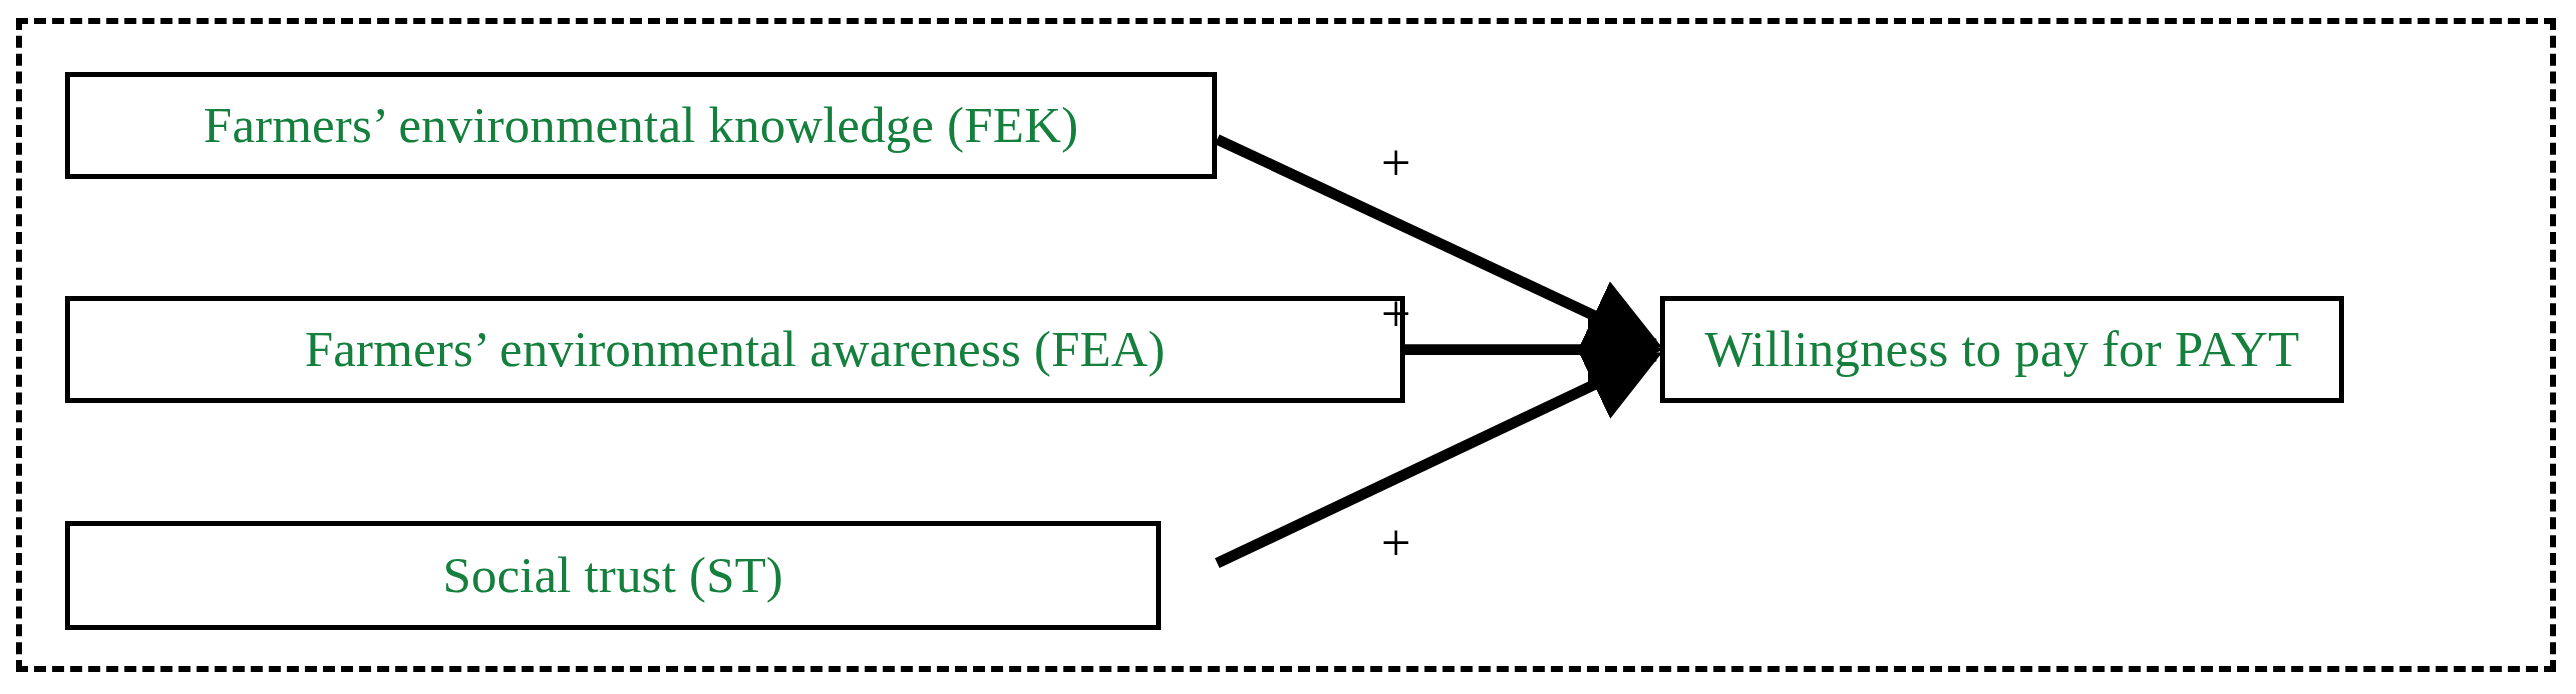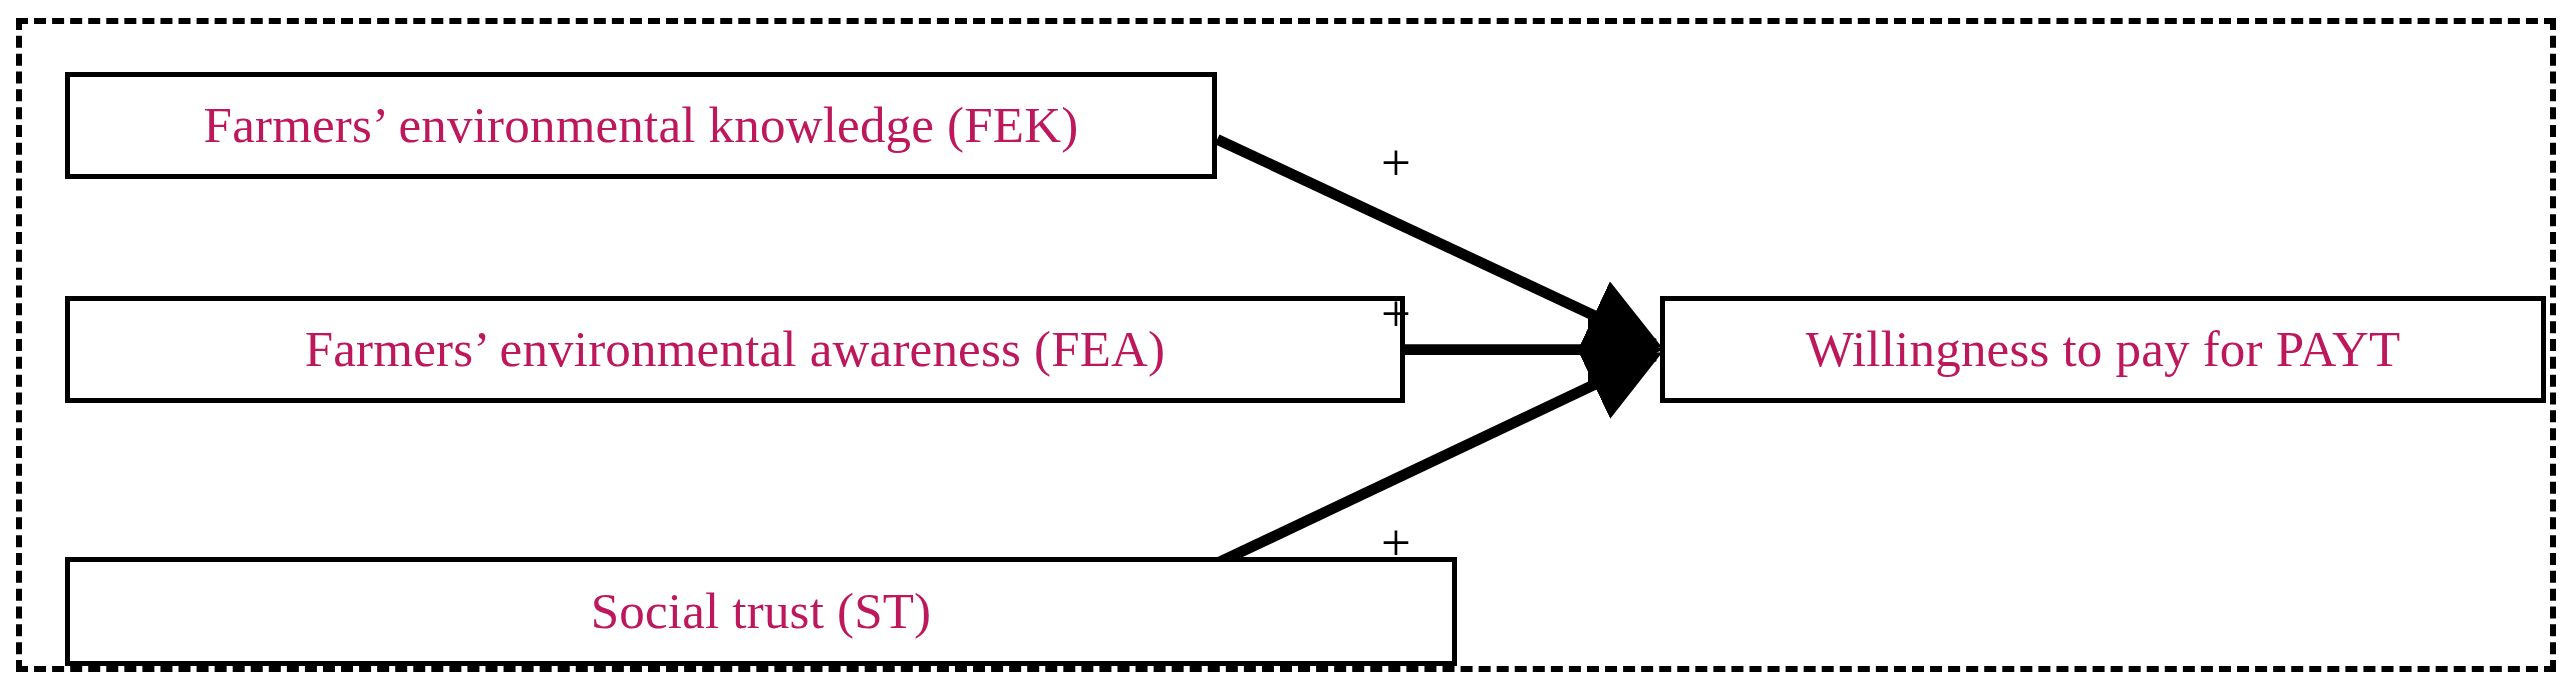--- a/index.html
+++ b/index.html
@@ -34,28 +34,28 @@
     border: 5.8px solid #000000;
     background: #ffffff;
     display: flex;
     align-items: center;
     justify-content: center;
     z-index: 3;
   }
   .node-label {
     font-size: 51px;
     line-height: 1;
-    color: #be185d;
+    color: #15803d;
     white-space: nowrap;
     letter-spacing: 0.2px;
   }
   #box-fek  { left: 65px;  top: 72px;  width: 1152px; height: 107px; }
   #box-fea  { left: 65px;  top: 296px; width: 1340px; height: 107px; }
-  #box-st   { left: 65px;  top: 521px; width: 1392px; height: 109px; margin-top: 36px; }
-  #box-wtp  { left: 1660px; top: 296px; width: 886px; height: 107px; }
+  #box-st   { left: 65px;  top: 521px; width: 1096px; height: 109px; }
+  #box-wtp  { left: 1660px; top: 296px; width: 684px; height: 107px; }
 
   #edges {
     position: absolute;
     left: 0;
     top: 0;
     width: 2576px;
     height: 695px;
     z-index: 2;
   }
   .sign-label {

